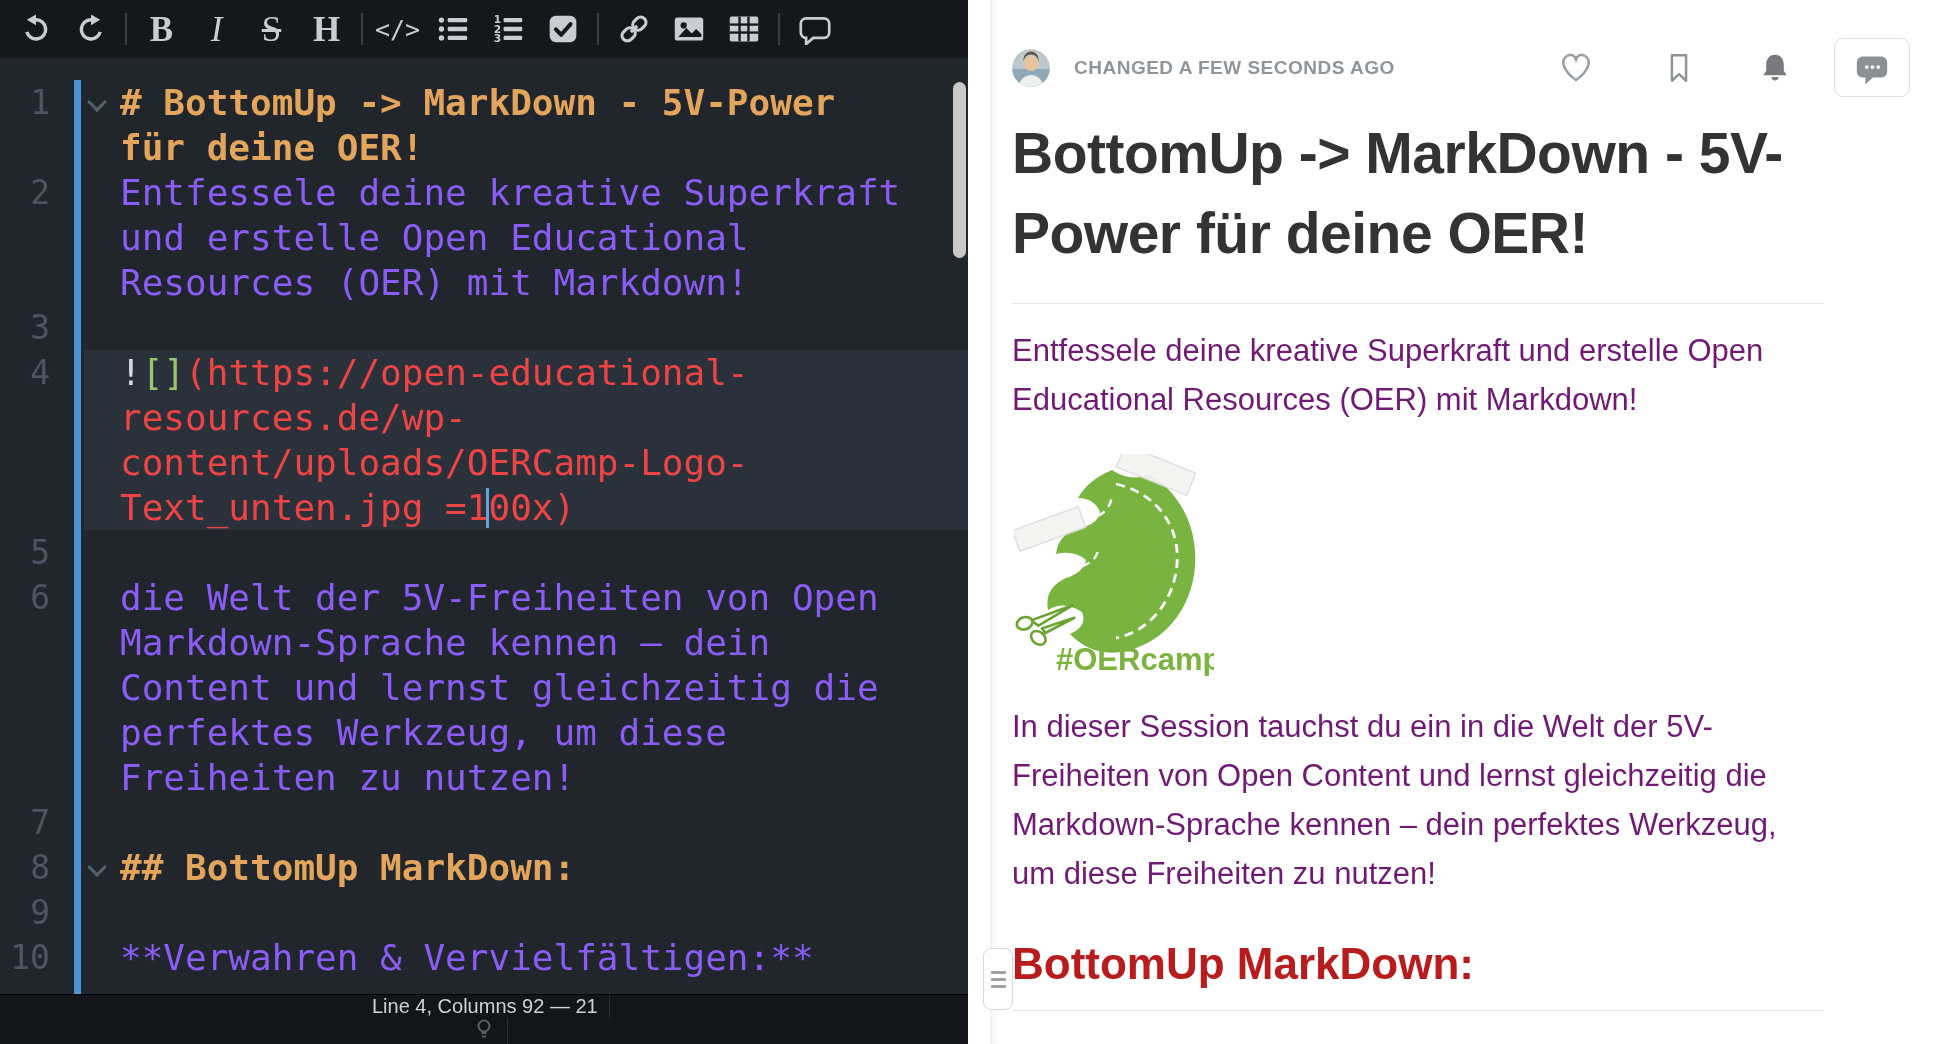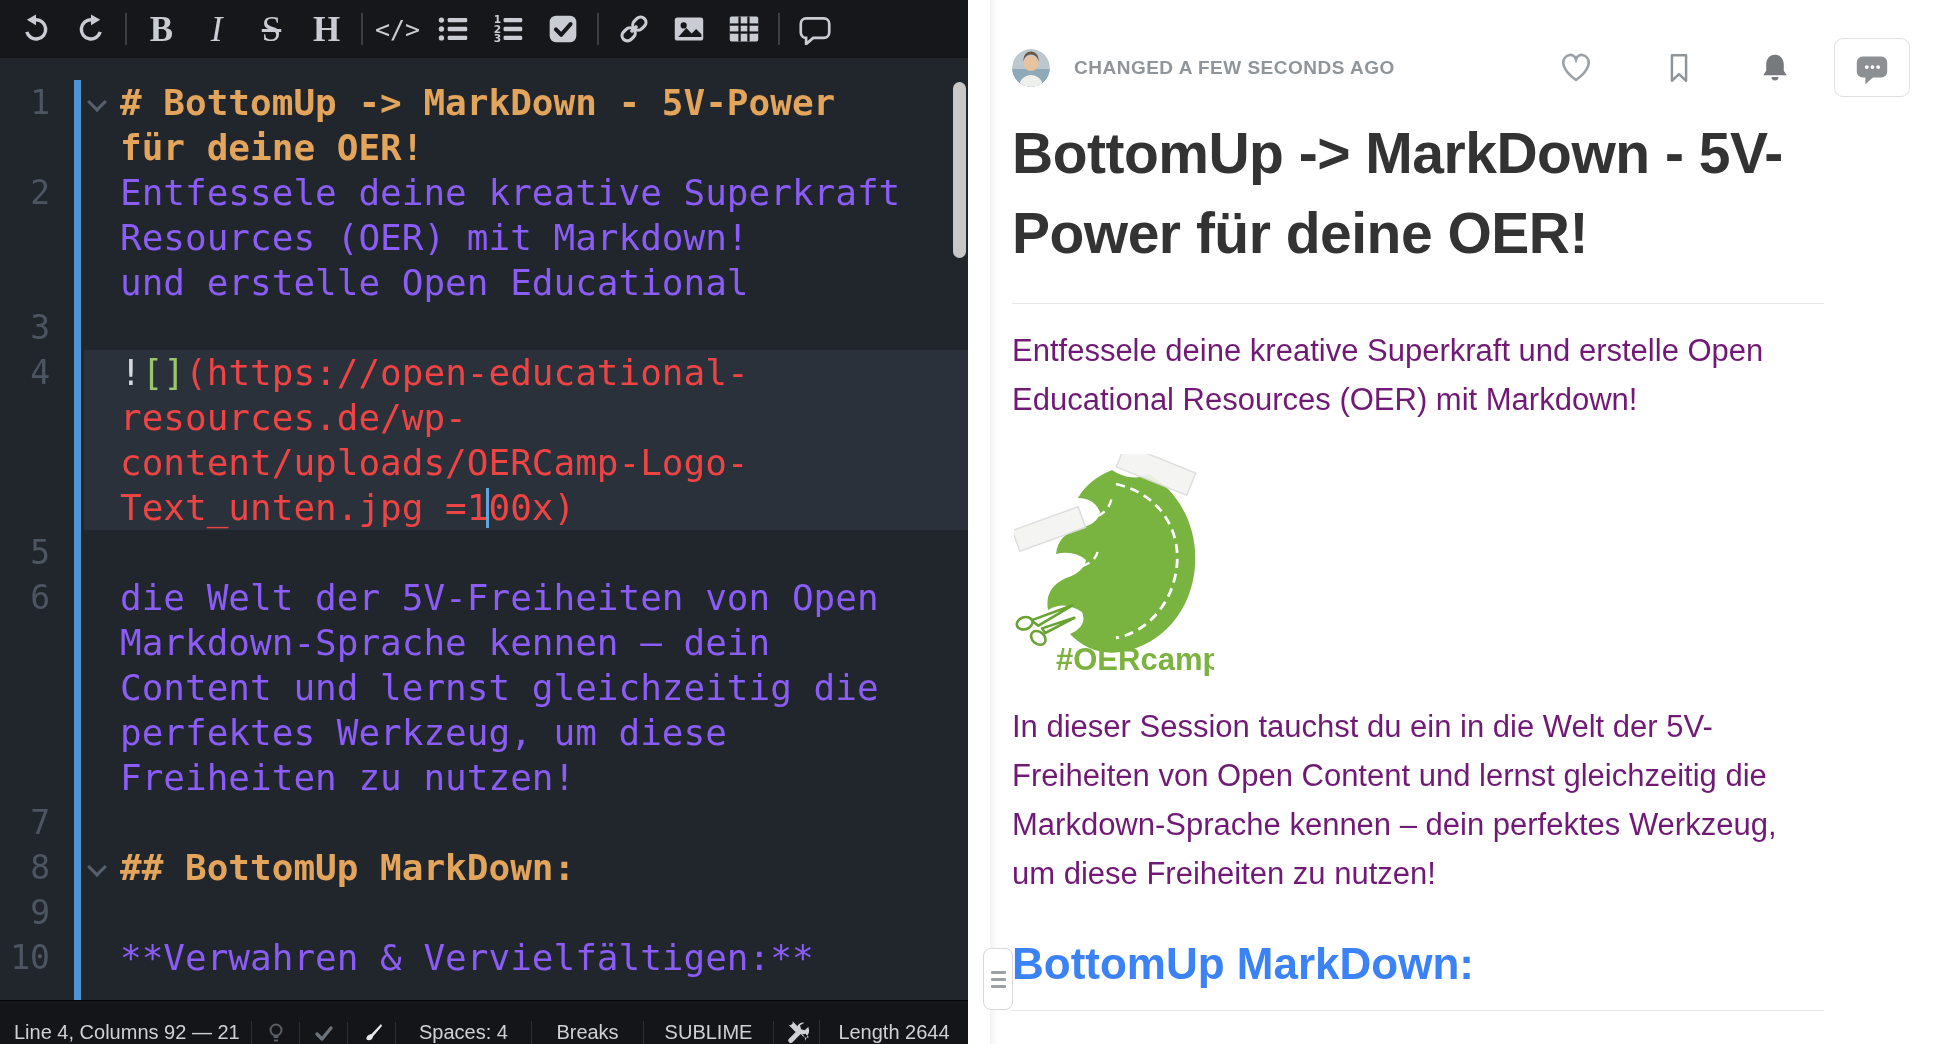--- a/index.html
+++ b/index.html
@@ -34,23 +34,23 @@
   .seg{white-space:pre;}
   .c-orange{color:#e3a45c;font-weight:700;}
   .c-gray{color:#8b5cf6;}
   .c-plain{color:#d6dae0;}
   .c-blue{color:#ef4444;}
   .c-green{color:#9ac56d;}
   .caret{display:inline-block;width:3px;height:40px;background:#61a5de;vertical-align:text-bottom;margin:0 -1px 0 -2px;}
 
   .scroll-thumb{position:absolute;right:2px;top:24px;width:13px;height:176px;border-radius:7px;background:#c8c8c8;}
 
-  .statusbar{position:absolute;left:0;bottom:0;width:968px;height:44px;background:#131518;
-             border-top:1px solid #05060a;display:flex;align-items:flex-end;
-             font-size:20px;color:#ced2d6;box-sizing:border-box;}
+  .statusbar{position:absolute;left:0;bottom:0;width:968px;height:50px;background:#131518;
+             border-top:1px solid #05060a;display:flex;align-items:center;
+             font-size:20px;color:#ced2d6;box-sizing:border-box;flex-direction:column;}
   .sb-cell{display:flex;align-items:center;justify-content:center;border-right:1px solid #2b3036;
            box-sizing:border-box;flex:none;white-space:nowrap;overflow:hidden;}
   .sb-pos{width:252px;justify-content:flex-start;padding-left:14px;}
   .sb-ico{width:48px;}
   .sb-spaces{width:136px;}
   .sb-breaks{width:112px;}
   .sb-keymap{width:130px;}
   .sb-wrench{width:46px;}
   .sb-length{flex:1;border-right:none;}
 
@@ -70,21 +70,21 @@
   .h-icons{margin-left:auto;display:flex;align-items:center;}
   .h-ic{display:flex;align-items:center;justify-content:center;}
   .comment-btn{width:74px;height:57px;border:1px solid #e0e0e0;border-radius:9px;background:#fff;
                display:flex;align-items:center;justify-content:center;margin-left:42px;}
 
   .p-content{padding-left:22px;width:812px;}
   .p-title{font-size:57px;line-height:80px;font-weight:700;color:#333;margin:16px 0 0 0;letter-spacing:-.5px;}
   .p-hr{border:none;border-top:1px solid #e7e7e7;margin:30px 0 0 0;}
   .p-para{font-size:31px;line-height:49px;color:#701a75;margin:22px 0 0 0;}
   .p-logo{margin:30px 0 0 2px;display:block;}
-  .p-h2{font-size:44px;line-height:52px;font-weight:700;color:#3b82f6;margin:40px 0 0 0;}
+  .p-h2{font-size:44px;line-height:52px;font-weight:700;color:#b91c1c;margin:40px 0 0 0;}
   .p-hr2{border:none;border-top:1px solid #e7e7e7;margin:20px 0 0 0;}
 </style>
 </head>
 <body>
 
 <div class="app">
 
   <div class="editor-pane">
 
     <div class="toolbar">
@@ -190,22 +190,22 @@
       <div id="editor-lines">
           <div class="line-block">
             <div class="gutter-num">1</div>
             <div class="fold"></div>
             <div class="row"><span class="seg c-orange"># BottomUp -&gt; MarkDown - 5V-Power</span></div>
             <div class="row"><span class="seg c-orange">für deine OER!</span></div>
           </div>
           <div class="line-block">
             <div class="gutter-num">2</div>
             <div class="row"><span class="seg c-gray">Entfessele deine kreative Superkraft</span></div>
+            <div class="row"><span class="seg c-gray">und erstelle Open Educational</span></div>
             <div class="row"><span class="seg c-gray">Resources (OER) mit Markdown!</span></div>
-            <div class="row"><span class="seg c-gray">und erstelle Open Educational</span></div>
           </div>
           <div class="line-block">
             <div class="gutter-num">3</div>
             <div class="row"></div>
           </div>
           <div class="line-block active">
             <div class="gutter-num">4</div>
             <div class="row"><span class="seg c-plain">!</span><span class="seg c-green">[]</span><span class="seg c-blue">(https://open-educational-</span></div>
             <div class="row"><span class="seg c-blue">resources.de/wp-</span></div>
             <div class="row"><span class="seg c-blue">content/uploads/OERCamp-Logo-</span></div>

